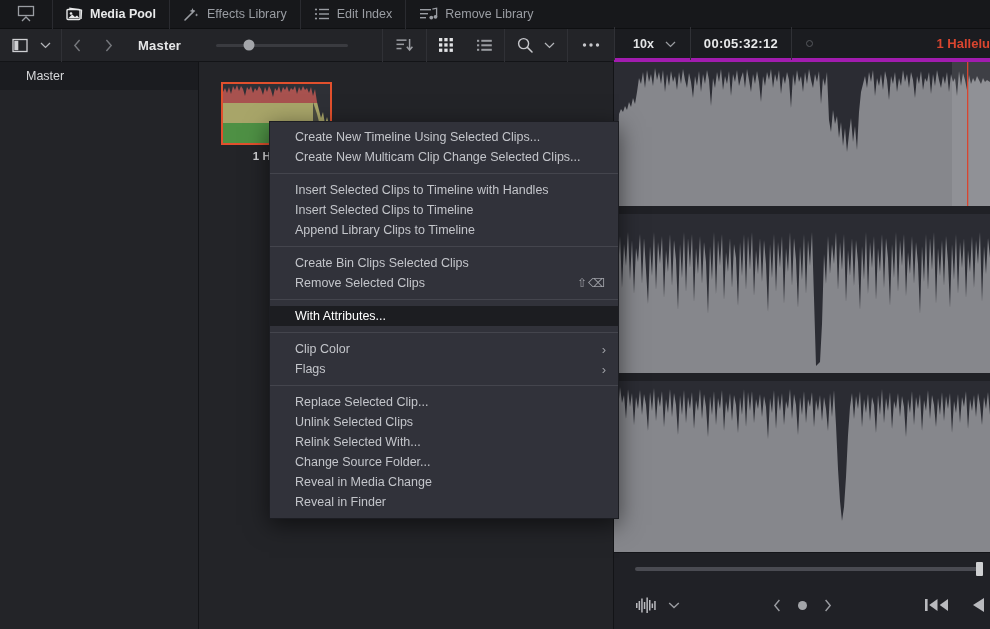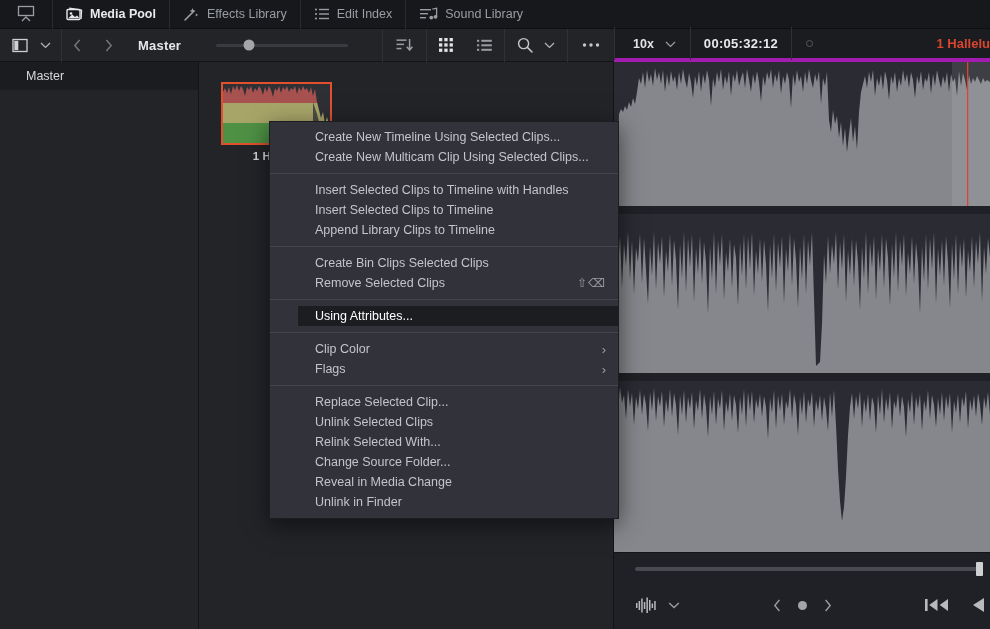--- a/index.html
+++ b/index.html
@@ -107,21 +107,21 @@
   .ctxmenu {
     position: absolute; left: 269px; top: 121px; width: 350px;
     background: #31323a;
     border: 1px solid #1c1d22;
     box-shadow: 0 6px 22px rgba(0,0,0,.55);
     padding: 5px 0 6px 0;
     z-index: 50;
   }
   .mi {
     position: relative; height: 20px; display: flex; align-items: center;
-    padding: 0 12px 0 17px; font-size: 12.5px; color: #c3c5ca; white-space: nowrap; margin-left: 28px;
+    padding: 0 12px 0 25px; font-size: 12.5px; color: #c3c5ca; white-space: nowrap;
   }
   .mi.highlight { background: #1c1d21; color: #ffffff; }
   .mi .shortcut { margin-left: auto; font-size: 12px; color: #9d9fa5; letter-spacing: 1px; }
   .mi .submenu-arrow { margin-left: auto; font-size: 13px; color: #9d9fa5; line-height: 1; }
   .mdiv { height: 1px; background: #44454d; margin: 6px 0 6px 0; }
 
   
   .audiopanel {
     position: absolute; left: 614px; top: 62px; width: 376px; height: 567px;
     background: #202126; overflow: hidden;
@@ -189,21 +189,21 @@
 
     <div class="tab">
       <svg width="19" height="15" viewBox="0 0 19 15">
         <rect x="1" y="2" width="11" height="1.4" fill="#9a9da3"></rect>
         <rect x="1" y="6" width="8" height="1.4" fill="#9a9da3"></rect>
         <rect x="1" y="10" width="6" height="1.4" fill="#9a9da3"></rect>
         <path d="M13.4 2.2 L17.6 1.2 L17.6 9.6" fill="none" stroke="#9a9da3" stroke-width="1.3"></path>
         <circle cx="12.3" cy="10.6" r="1.9" fill="#9a9da3"></circle>
         <circle cx="16.5" cy="9.8" r="1.9" fill="#9a9da3"></circle>
       </svg>
-      <span>Sound Library</span>
+      <span>Remove Library</span>
     </div>
   </div>
 
   <div class="toolbar">
     <div class="tb-item tb-pad" style="padding-left:12px;">
       <svg width="17" height="15" viewBox="0 0 17 15">
         <rect x="1" y="1.5" width="14" height="12" fill="none" stroke="#cfd0d3" stroke-width="1.3"></rect>
         <rect x="2.3" y="2.8" width="4" height="9.4" fill="#cfd0d3"></rect>
       </svg>
     </div>
@@ -451,21 +451,21 @@
     </div>
   </div>
 
   <div class="ctxmenu">
 
     <div>
       <div class="mi">
         <span>Create New Timeline Using Selected Clips...</span>
       </div>
       <div class="mi">
-        <span>Create New Multicam Clip Using Selected Clips...</span>
+        <span>Create New Multicam Clip Change Selected Clips...</span>
       </div>
     </div>
     <div class="mdiv"></div>
 
     <div>
       <div class="mi">
         <span>Insert Selected Clips to Timeline with Handles</span>
       </div>
       <div class="mi">
         <span>Insert Selected Clips to Timeline</span>
@@ -482,21 +482,21 @@
       </div>
       <div class="mi">
         <span>Remove Selected Clips</span>
         <span class="shortcut">⇧⌫</span>
       </div>
     </div>
     <div class="mdiv"></div>
 
     <div>
       <div class="mi highlight">
-        <span>Using Attributes...</span>
+        <span>With Attributes...</span>
       </div>
     </div>
     <div class="mdiv"></div>
 
     <div>
       <div class="mi">
         <span>Clip Color</span>
         <span class="submenu-arrow">›</span>
       </div>
       <div class="mi">
@@ -516,18 +516,18 @@
       <div class="mi">
         <span>Relink Selected With...</span>
       </div>
       <div class="mi">
         <span>Change Source Folder...</span>
       </div>
       <div class="mi">
         <span>Reveal in Media Change</span>
       </div>
       <div class="mi">
-        <span>Unlink in Finder</span>
+        <span>Reveal in Finder</span>
       </div>
     </div>
   </div>
 
 </div>
 
 </body></html>

